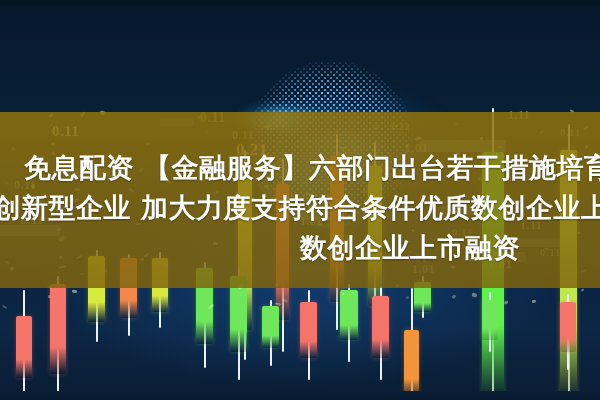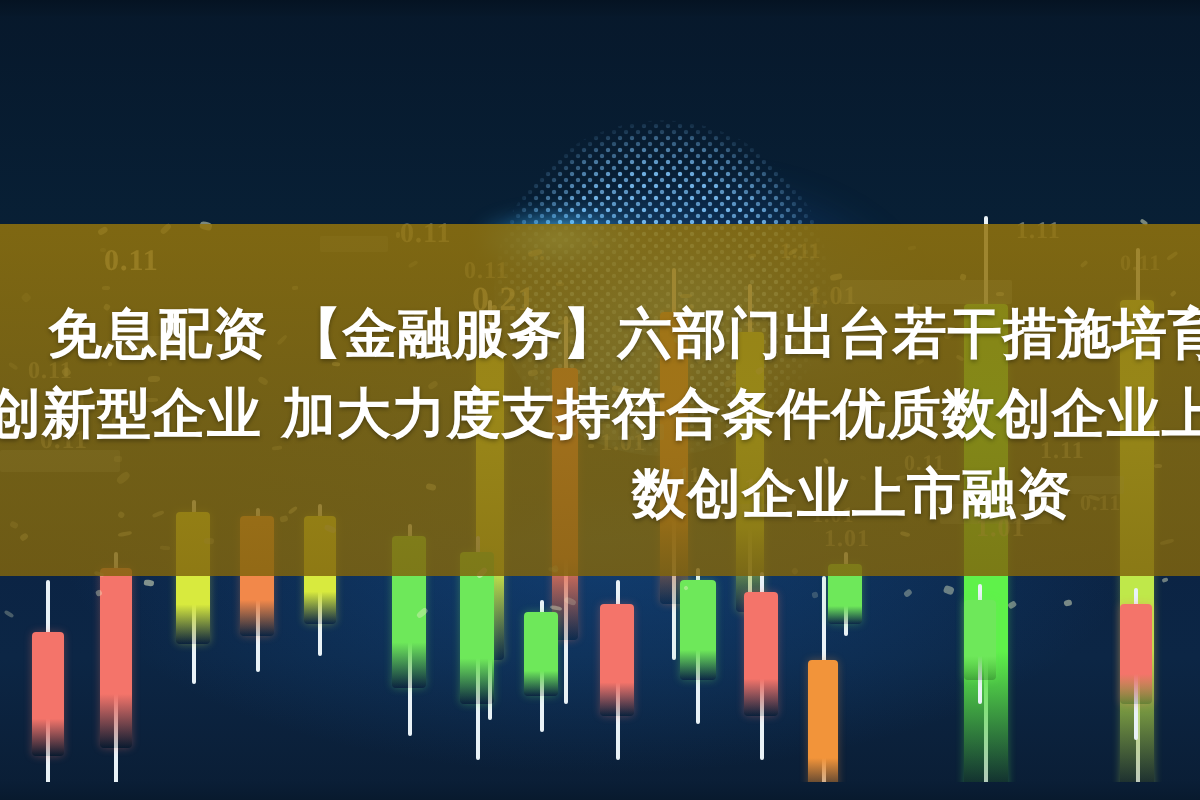--- a/index.html
+++ b/index.html
@@ -97,21 +97,21 @@
     font-weight:700;
     font-size:27px;
     line-height:40px;
     letter-spacing:0.5px;
     white-space:nowrap;
   }
   .hl-line{position:absolute;white-space:nowrap;
     text-shadow:0 1px 2px rgba(0,0,0,0.35);}
   .hl1{left:24px;top:36px;}
   .hl2{left:-34px;top:76px;}
-  .hl3{left:316px;top:116px;}
+  .hl3{left:300px;top:116px;}
 </style>
 </head>
 <body>
 
 <div id="stage">
 
   <div class="bg-base"></div>
   <div class="bg-base2"></div>
   <div class="topstrip"></div>
 

